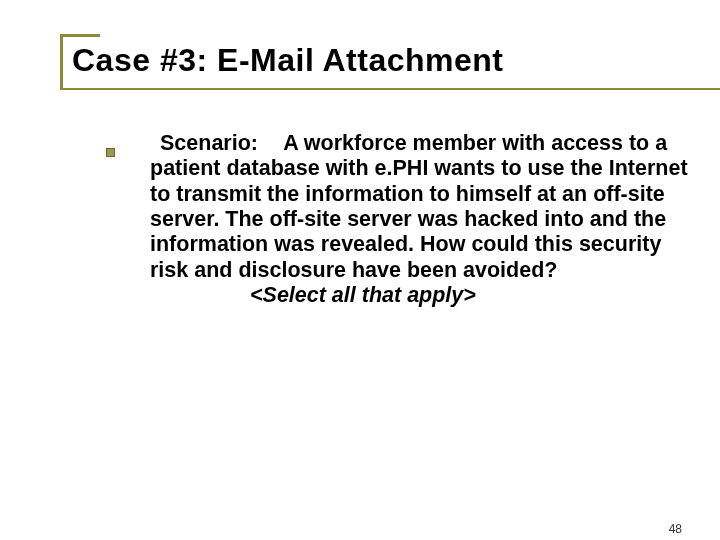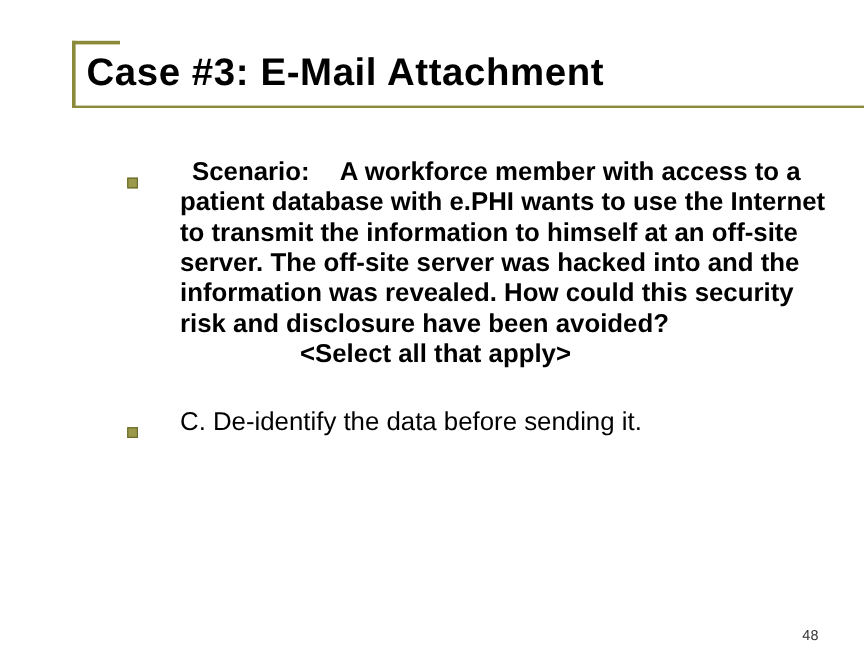--- a/index.html
+++ b/index.html
@@ -77,20 +77,21 @@
     display: block;
   }
   .text {
     font-size: 21.5px;
     line-height: 1.18;
     flex: 1;
   }
   .bold { font-weight: bold; }
   .ul { }
   .select-hint {
+    font-style: italic;
     font-weight: bold;
     padding-left: 90px;
   }
 </style>
 </head>
 <body>
 
 <div class="rule-top"></div>
 <div class="rule-left"></div>
 <div class="rule-bottom"></div>
@@ -104,24 +105,18 @@
     <div class="bullet">
         <span class="bullet-sq"></span>
       </div>
     <div class="text">
       <span class="bold ul">Scenario:</span><span class="bold">  A workforce member with access to a patient database with e.PHI wants to use the Internet to transmit the information to himself at an off-site server.  The off-site server was hacked into and the information was revealed.  How could this security risk and disclosure have been avoided?</span><span class="select-hint">&lt;Select all that apply&gt;</span>
     </div>
   </div>
 
 
 
-  <div class="row">
-    <div class="bullet">
-        <span class="bullet-sq"></span>
-      </div>
-    <div class="text">C.  De-identify the data before sending it.</div>
-  </div>
 
 
 
 </div>
 
 <div class="page-num">48</div>
 
 </body></html>

